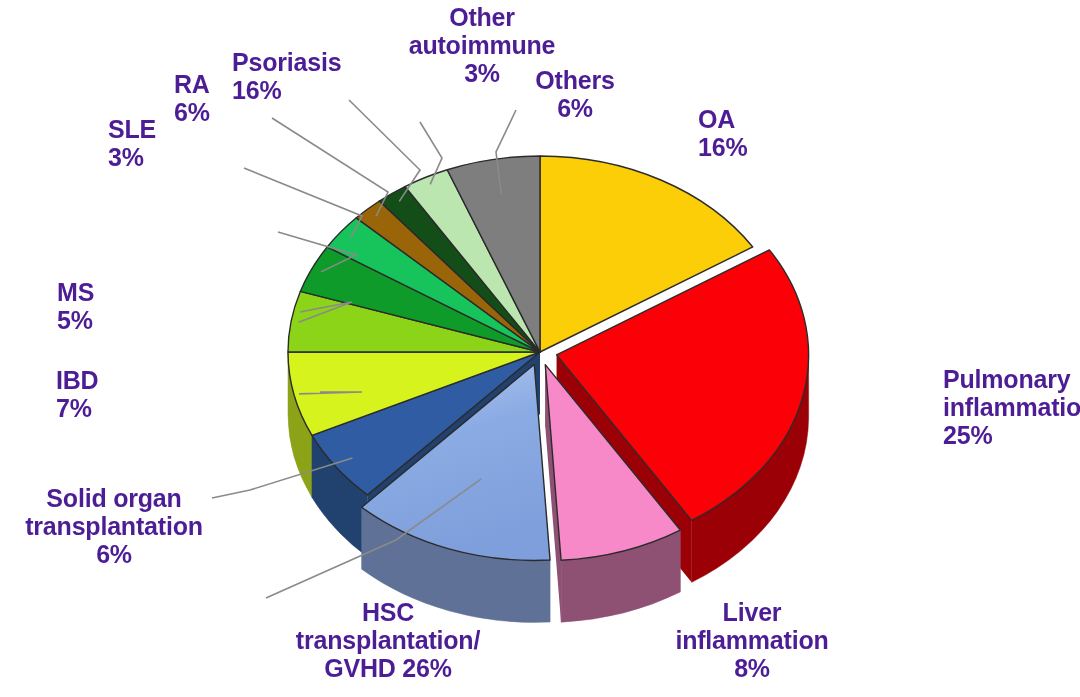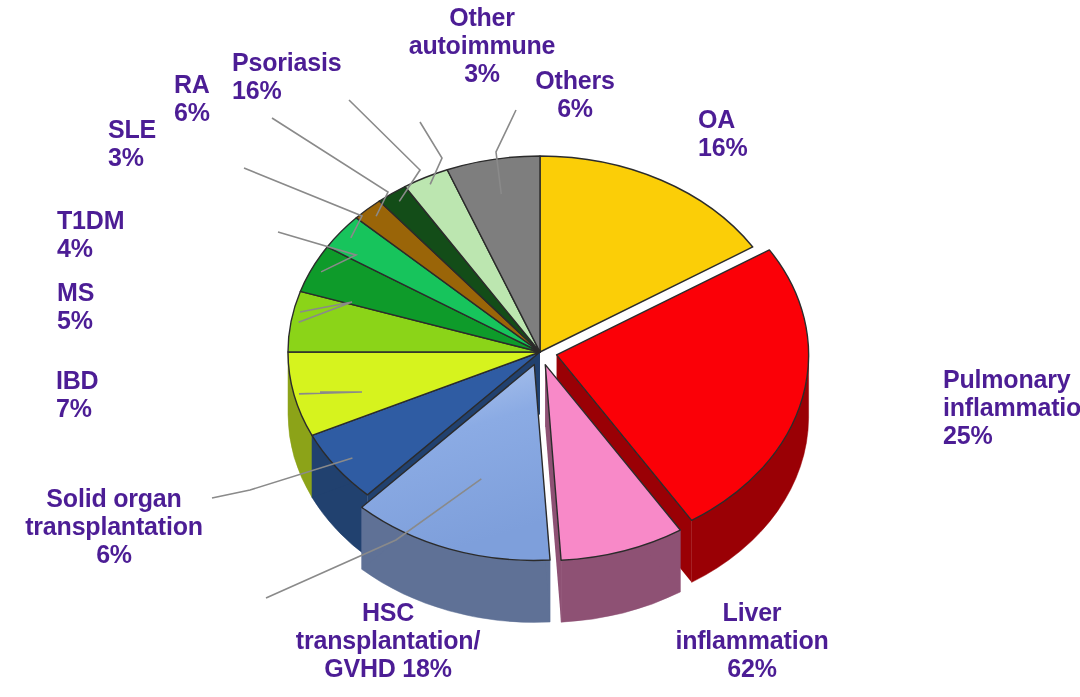--- a/index.html
+++ b/index.html
@@ -105,38 +105,36 @@
 
   <div class="pie-label lbl-right" style="left:698px; top:105px;">OA
 16%</div>
 
   <div class="pie-label lbl-right" style="left:943px; top:365px;">Pulmonary
 inflammation
 25%</div>
 
   <div class="pie-label lbl-center" style="left:637px; top:598px; width:230px;">Liver
 inflammation
-62%</div>
+8%</div>
 
   <div class="pie-label lbl-center" style="left:268px; top:598px; width:240px;">HSC
 transplantation/
-GVHD 18%</div>
+GVHD 26%</div>
 
   <div class="pie-label lbl-center" style="left:8px; top:484px; width:212px;">Solid organ
 transplantation
 6%</div>
 
   <div class="pie-label lbl-right" style="left:56px; top:366px;">IBD
 7%</div>
 
   <div class="pie-label lbl-right" style="left:57px; top:278px;">MS
 5%</div>
 
-  <div class="pie-label lbl-right" style="left:57px; top:206px;">T1DM
-4%</div>
 
   <div class="pie-label lbl-right" style="left:108px; top:115px;">SLE
 3%</div>
 
   <div class="pie-label lbl-right" style="left:174px; top:70px;">RA
 6%</div>
 
   <div class="pie-label lbl-right" style="left:232px; top:48px;">Psoriasis
 16%</div>
 

